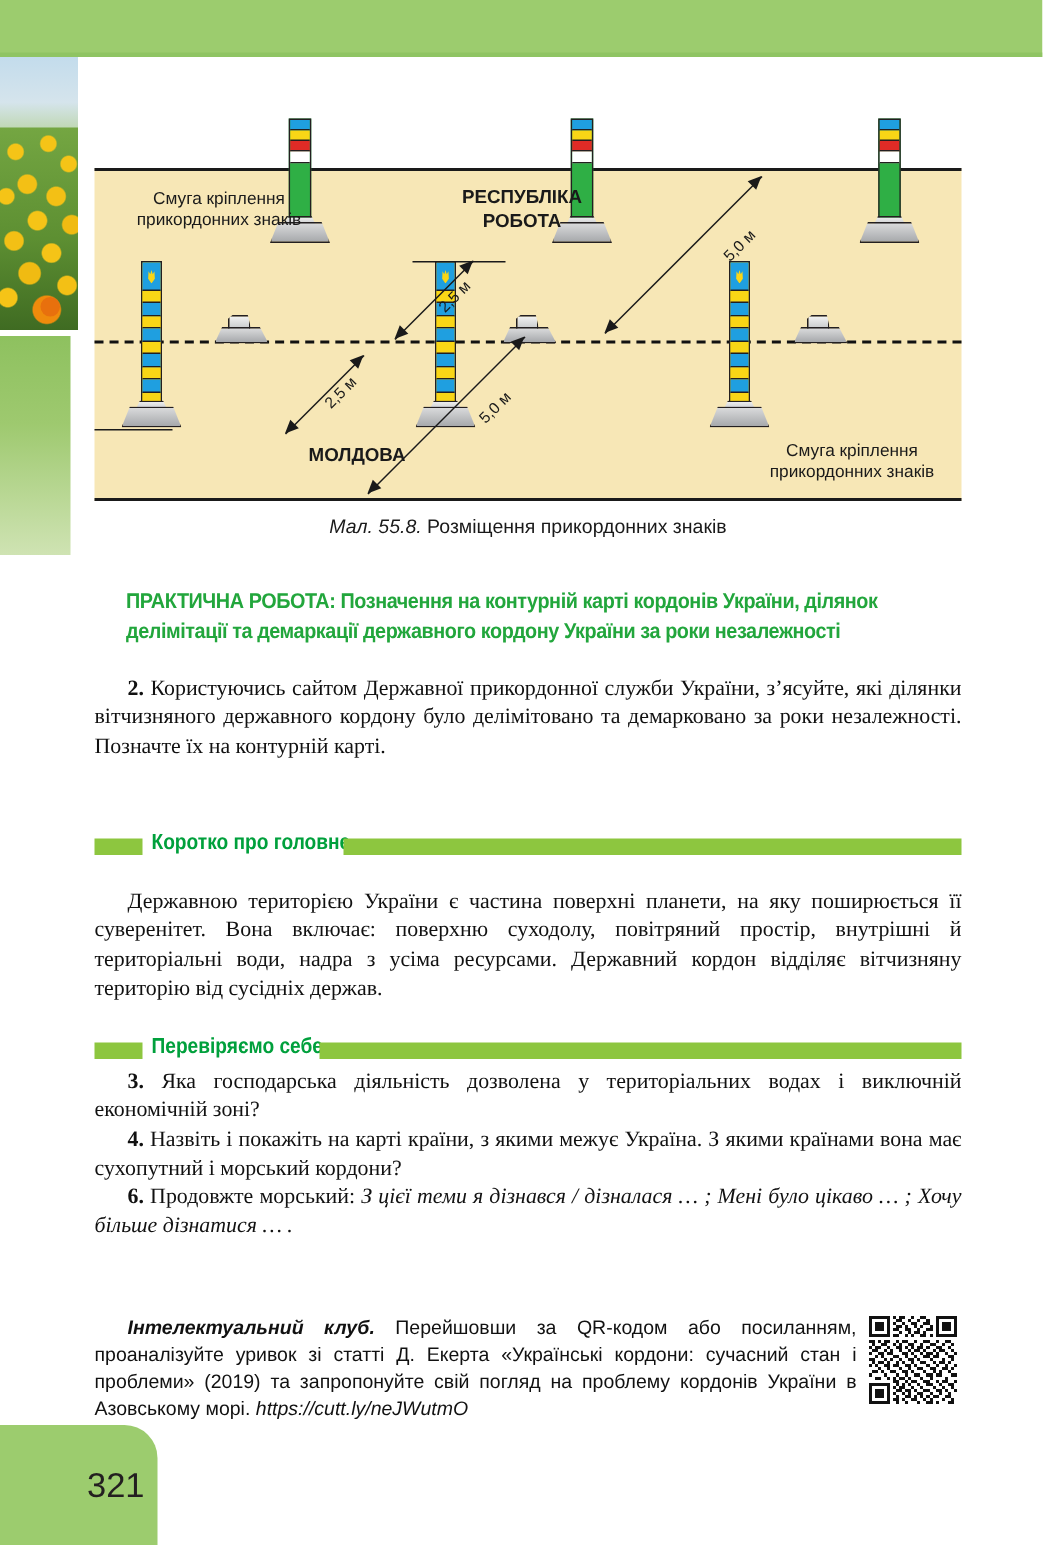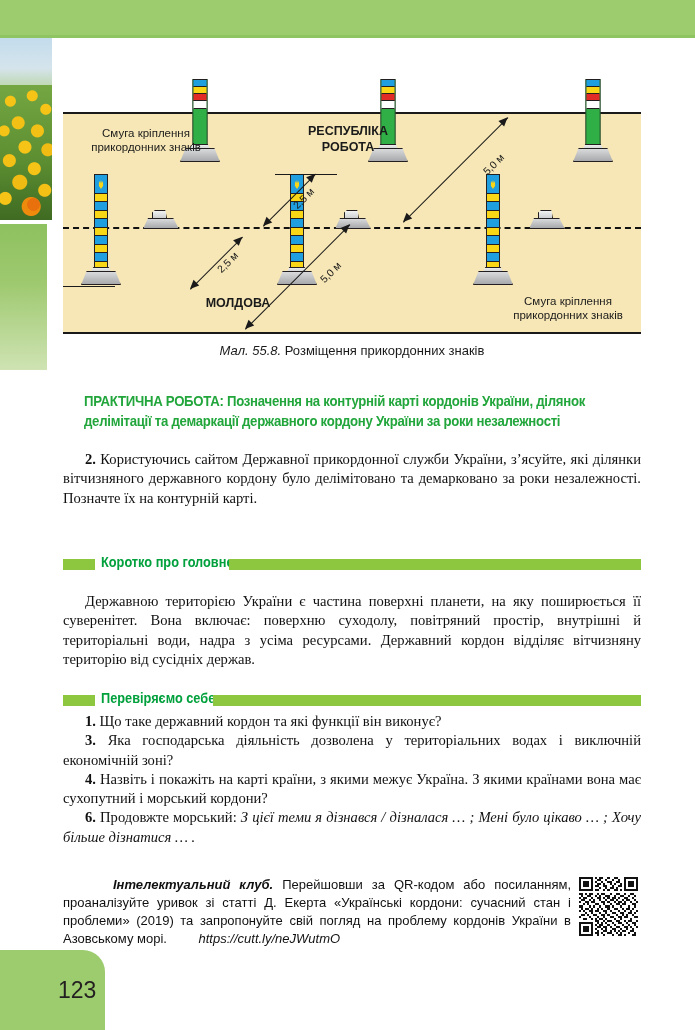--- a/index.html
+++ b/index.html
@@ -276,21 +276,21 @@
   .club {
     position: absolute;
     left: 63px; top: 876px;
     width: 508px;
     font-family: "Liberation Sans", sans-serif;
     font-size: 13px;
     line-height: 1.38;
     color: #111;
     text-align: justify;
   }
-  .club i { font-style: italic; margin-left: 28px; }
+  .club i { font-style: italic; }
   .club b { font-weight: bold; }
 
   .qr {
     position: absolute;
     left: 579px; top: 877px;
     width: 59px; height: 59px;
     background: #fff;
   }
 </style>
 </head>
@@ -301,21 +301,21 @@
 <div class="sunflower-photo">
   <div class="sf-sky"></div>
   <div class="sf-field">
     <div class="sf-core"></div>
   </div>
 </div>
 
 <div class="left-green-block"></div>
 
 <div class="page-number-tab"></div>
-<div class="page-number">123</div>
+<div class="page-number">321</div>
 
 <div class="fig-outer">
   <div class="figure">
 
     <div class="border-line"></div>
 
     <div class="post post-md" style="left:115px; top:-50px; width:44px; height:98px;">
       <div class="shaft" style="height:68px;">
         <div class="seg" style="height:7px;background:#1f9fe0;"></div>
         <div class="seg" style="height:7px;background:#f9d616;"></div>
@@ -492,24 +492,20 @@
   <p class="body-text indent">Державною територією України є частина поверхні планети, на яку поширюється її суверенітет. Вона включає: поверхню суходолу, повітряний простір, внутрішні й територіальні води, надра з усіма ресурсами. Державний кордон відділяє вітчизняну територію від сусідніх держав.</p>
 </div>
 
 <div class="sec-header" style="top:692px;">
   <div class="bar-l"></div>
   <div class="sec-title">Перевіряємо себе</div>
   <div class="bar-r" style="left:150px; right:0;"></div>
 </div>
 
 <div class="questions">
-  <p class="body-text indent">
-    <b>1.</b>
-    <span>Що таке державний кордон та які функції він виконує?</span>
-  </p>
   <p class="body-text indent">
     <b>3.</b>
     <span>Яка господарська діяльність дозволена у територіальних водах і виключній економічній зоні?</span>
   </p>
   <p class="body-text indent">
     <b>4.</b>
     <span>Назвіть і покажіть на карті країни, з якими межує Україна. З якими країнами вона має сухопутний і морський кордони?</span>
   </p>
   <p class="body-text indent">
     <b>6.</b>

